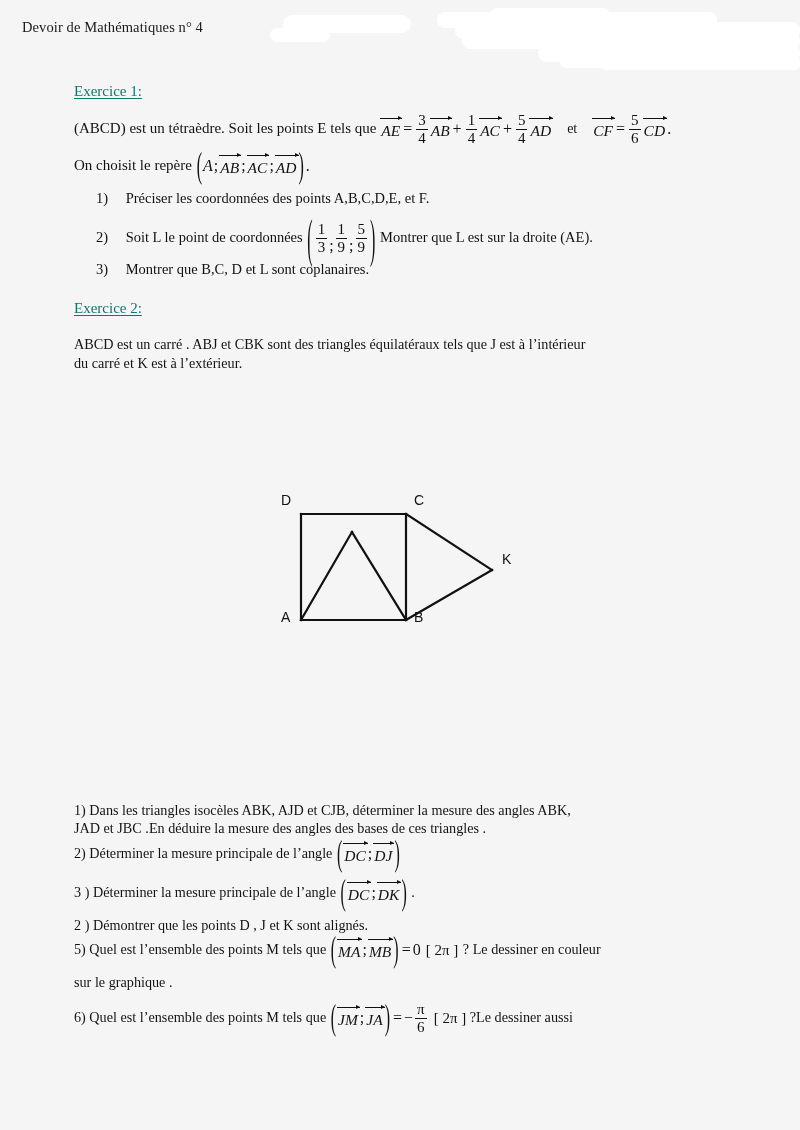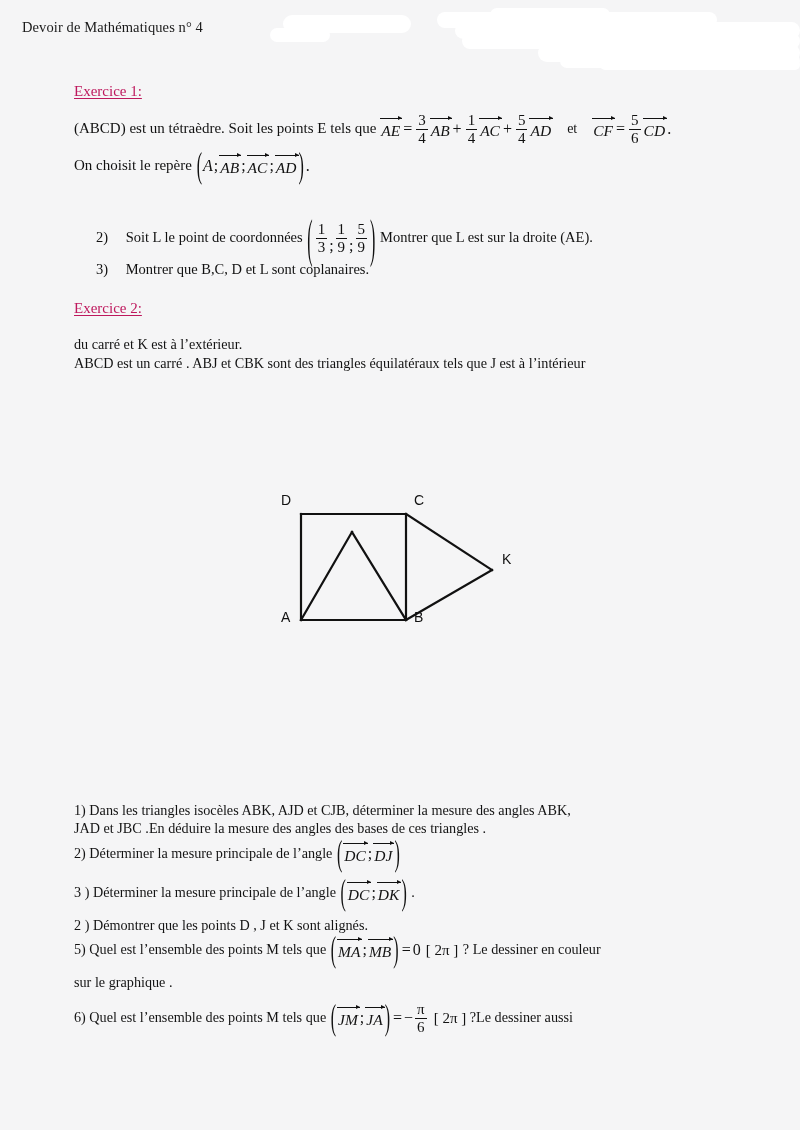--- a/index.html
+++ b/index.html
@@ -31,21 +31,21 @@
     white-space: nowrap;
   }
   .whiteout {
     background: #ffffff;
     border-radius: 14px;
   }
 
   
   .ex-heading {
     font-size: 15px;
-    color: #be185d;
+    color: #0f766e;
     text-decoration: underline;
     text-underline-offset: 2px;
   }
 
   
   .p-serif {
     font-size: 15px;
     color: #111;
     white-space: nowrap;
     line-height: 1.15;
@@ -215,20 +215,24 @@
       <span class="vec">AB</span>
       <span class="mo" style="padding:0 1px;">;</span>
       <span class="vec">AC</span>
       <span class="mo" style="padding:0 1px;">;</span>
       <span class="vec">AD</span>
       <span class="paren">)</span>
       <span class="mo" style="padding:0 0 0 1px;">.</span>
     </span>
   </div>
 
+  <div class="abs list-serif" style="left:96px; top:190px;">
+    <span class="list-num">1)</span>
+    <span>Préciser les coordonnées des points A,B,C,D,E, et F.</span>
+  </div>
 
   <div class="abs list-serif" style="left:96px; top:222px;">
     <span class="list-num">2)</span>
     <span>Soit L le point de coordonnées</span>
     <span class="math">
       <span class="paren-tall">(</span>
       <span class="frac">
         <span class="num">1</span>
         <span class="den">3</span>
       </span>
@@ -248,22 +252,22 @@
   </div>
 
   <div class="abs list-serif" style="left:96px; top:261px;">
     <span class="list-num">3)</span>
     <span>Montrer que B,C, D et L sont coplanaires.</span>
   </div>
 
   <div class="abs ex-heading serif" style="left:74px; top:300px;text-align:center;">Exercice 2:</div>
 
   <div class="abs p-sans" style="left:74px; top:335px; width:670px;">
+    <div>ABCD est un carré . ABJ et CBK sont des triangles équilatéraux tels que J est à l’intérieur</div>
     <div>du carré et K est à l’extérieur.</div>
-    <div>ABCD est un carré . ABJ et CBK sont des triangles équilatéraux tels que J est à l’intérieur</div>
   </div>
 
   <svg class="abs" id="figure" width="800" height="680" viewBox="0 0 800 680">
     <g id="fig-edges">
         <line x1="301" y1="514" x2="406" y2="514" stroke="#111111" stroke-width="2.2" stroke-linecap="square"></line>
         <line x1="301" y1="514" x2="301" y2="620" stroke="#111111" stroke-width="2.2" stroke-linecap="square"></line>
         <line x1="301" y1="620" x2="406" y2="620" stroke="#111111" stroke-width="2.2" stroke-linecap="square"></line>
         <line x1="406" y1="620" x2="406" y2="514" stroke="#111111" stroke-width="2.2" stroke-linecap="square"></line>
         <line x1="301" y1="620" x2="352" y2="532" stroke="#111111" stroke-width="2.2" stroke-linecap="square"></line>
         <line x1="352" y1="532" x2="406" y2="620" stroke="#111111" stroke-width="2.2" stroke-linecap="square"></line>

